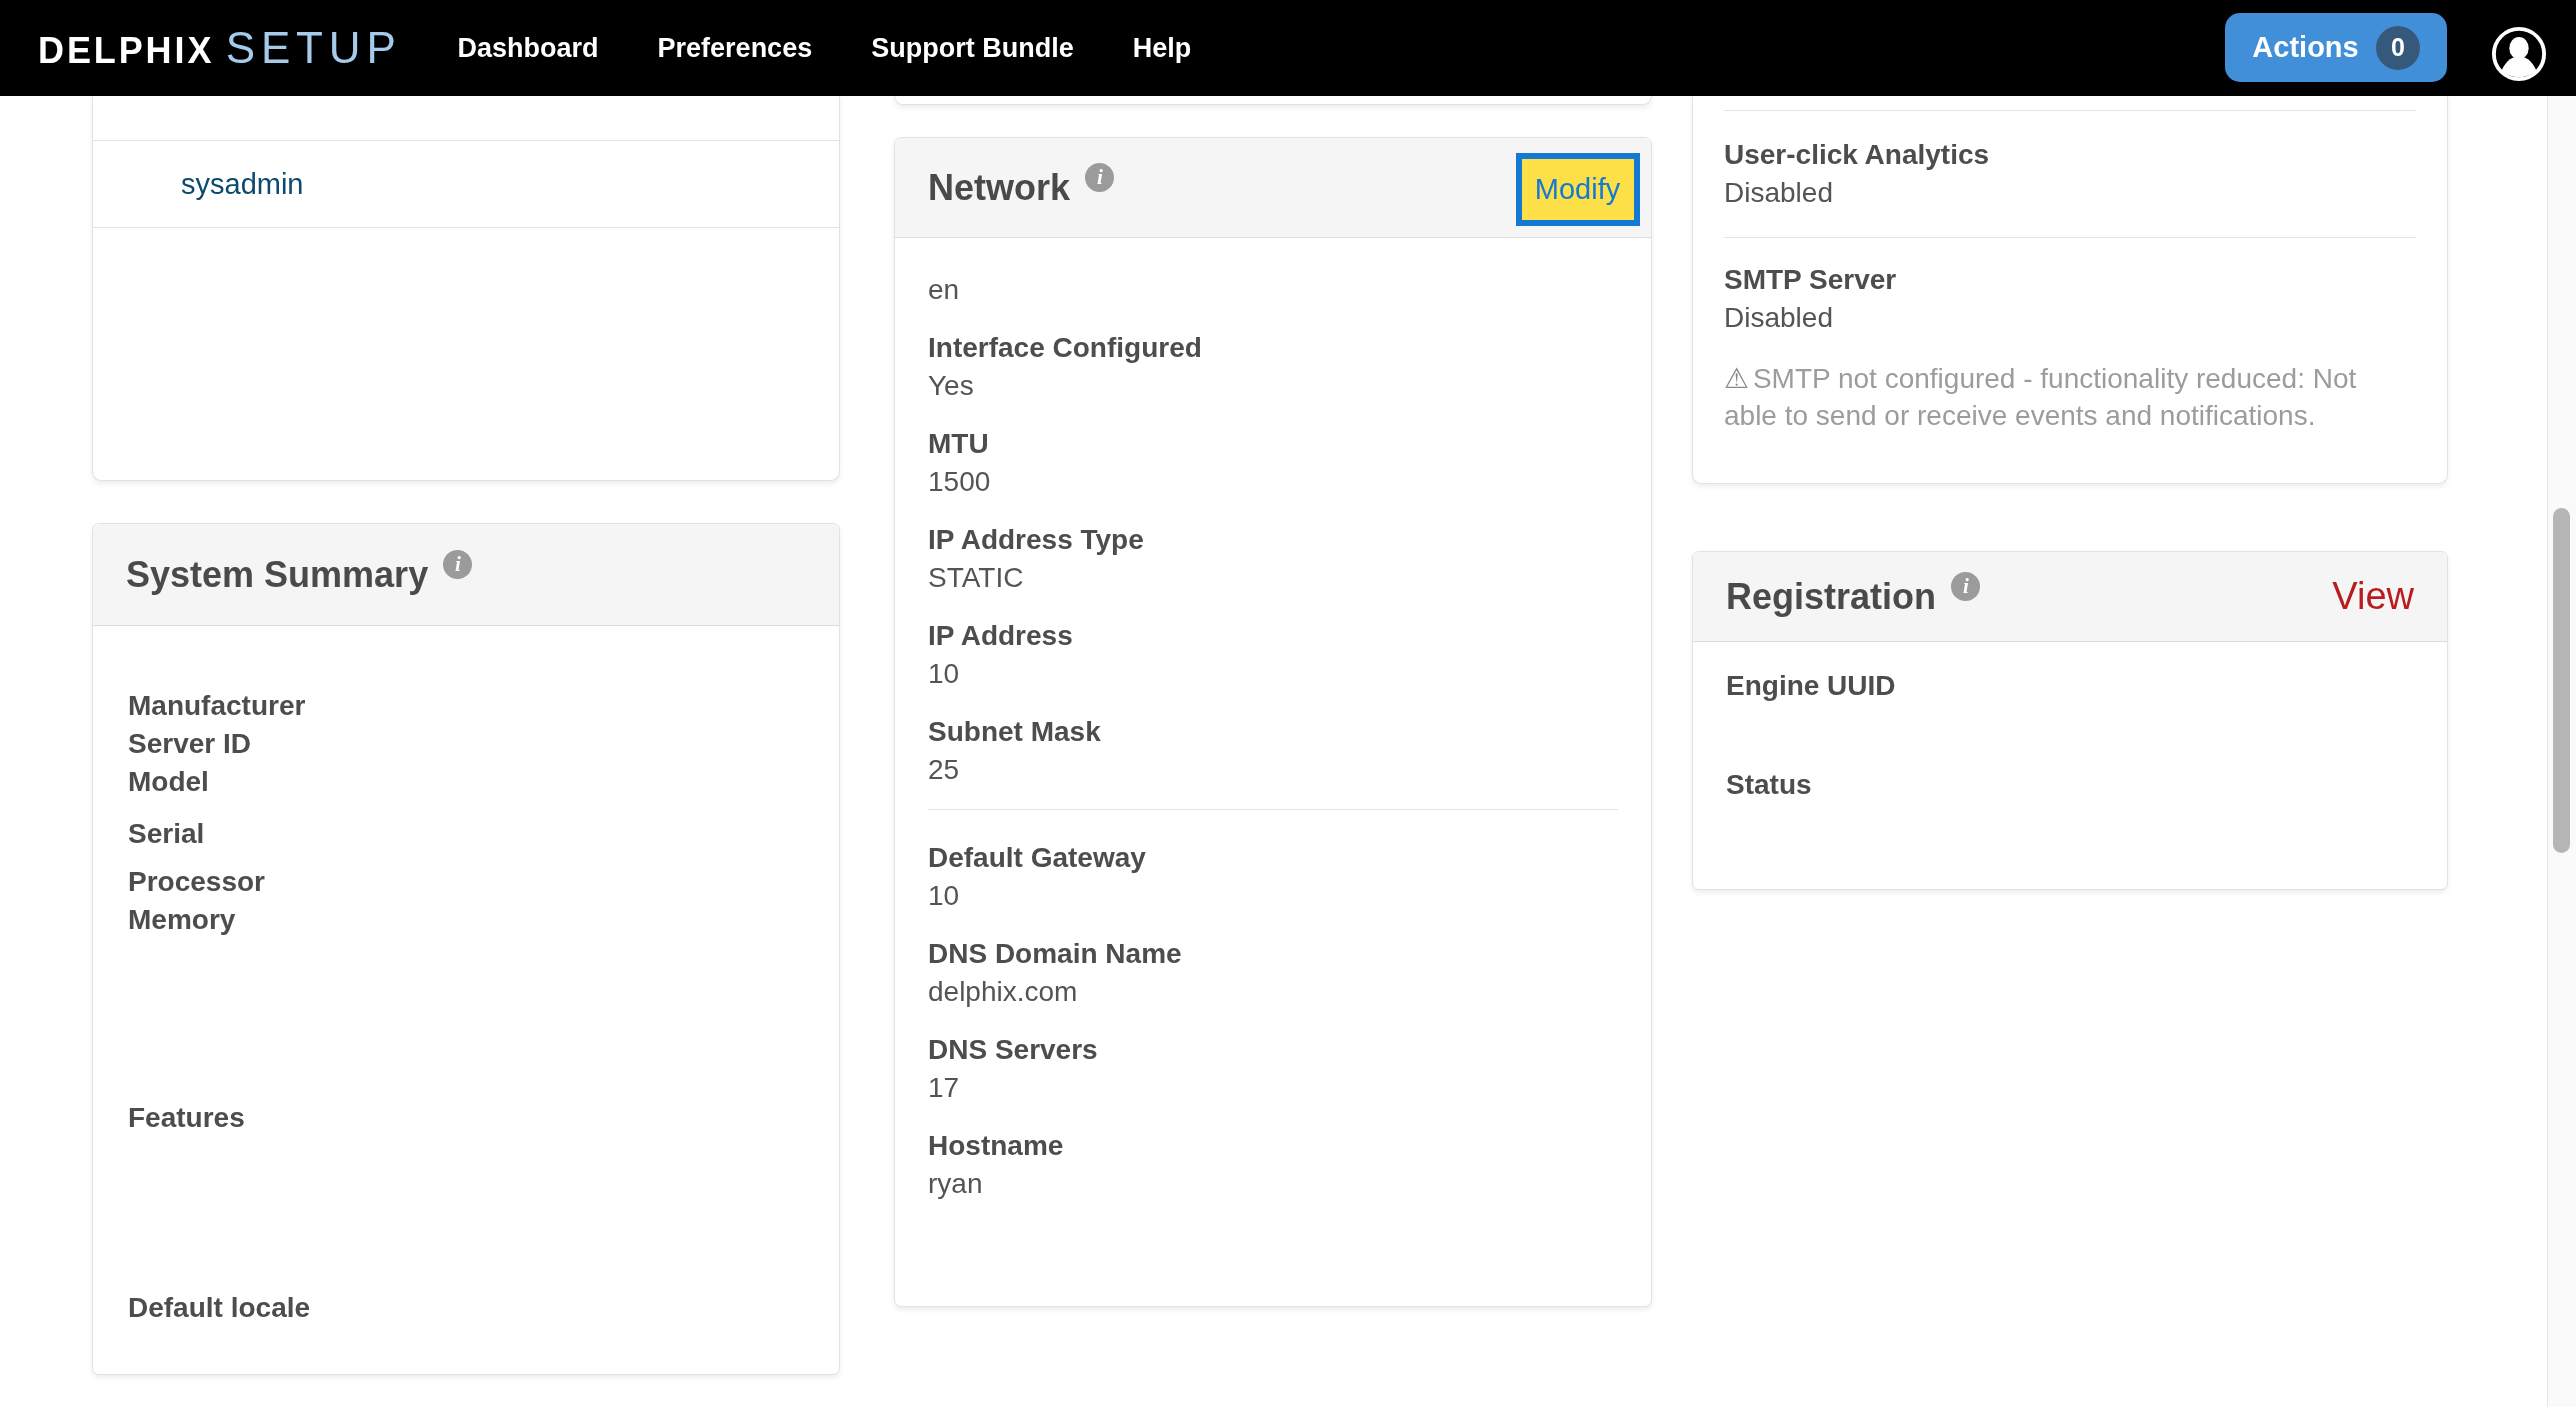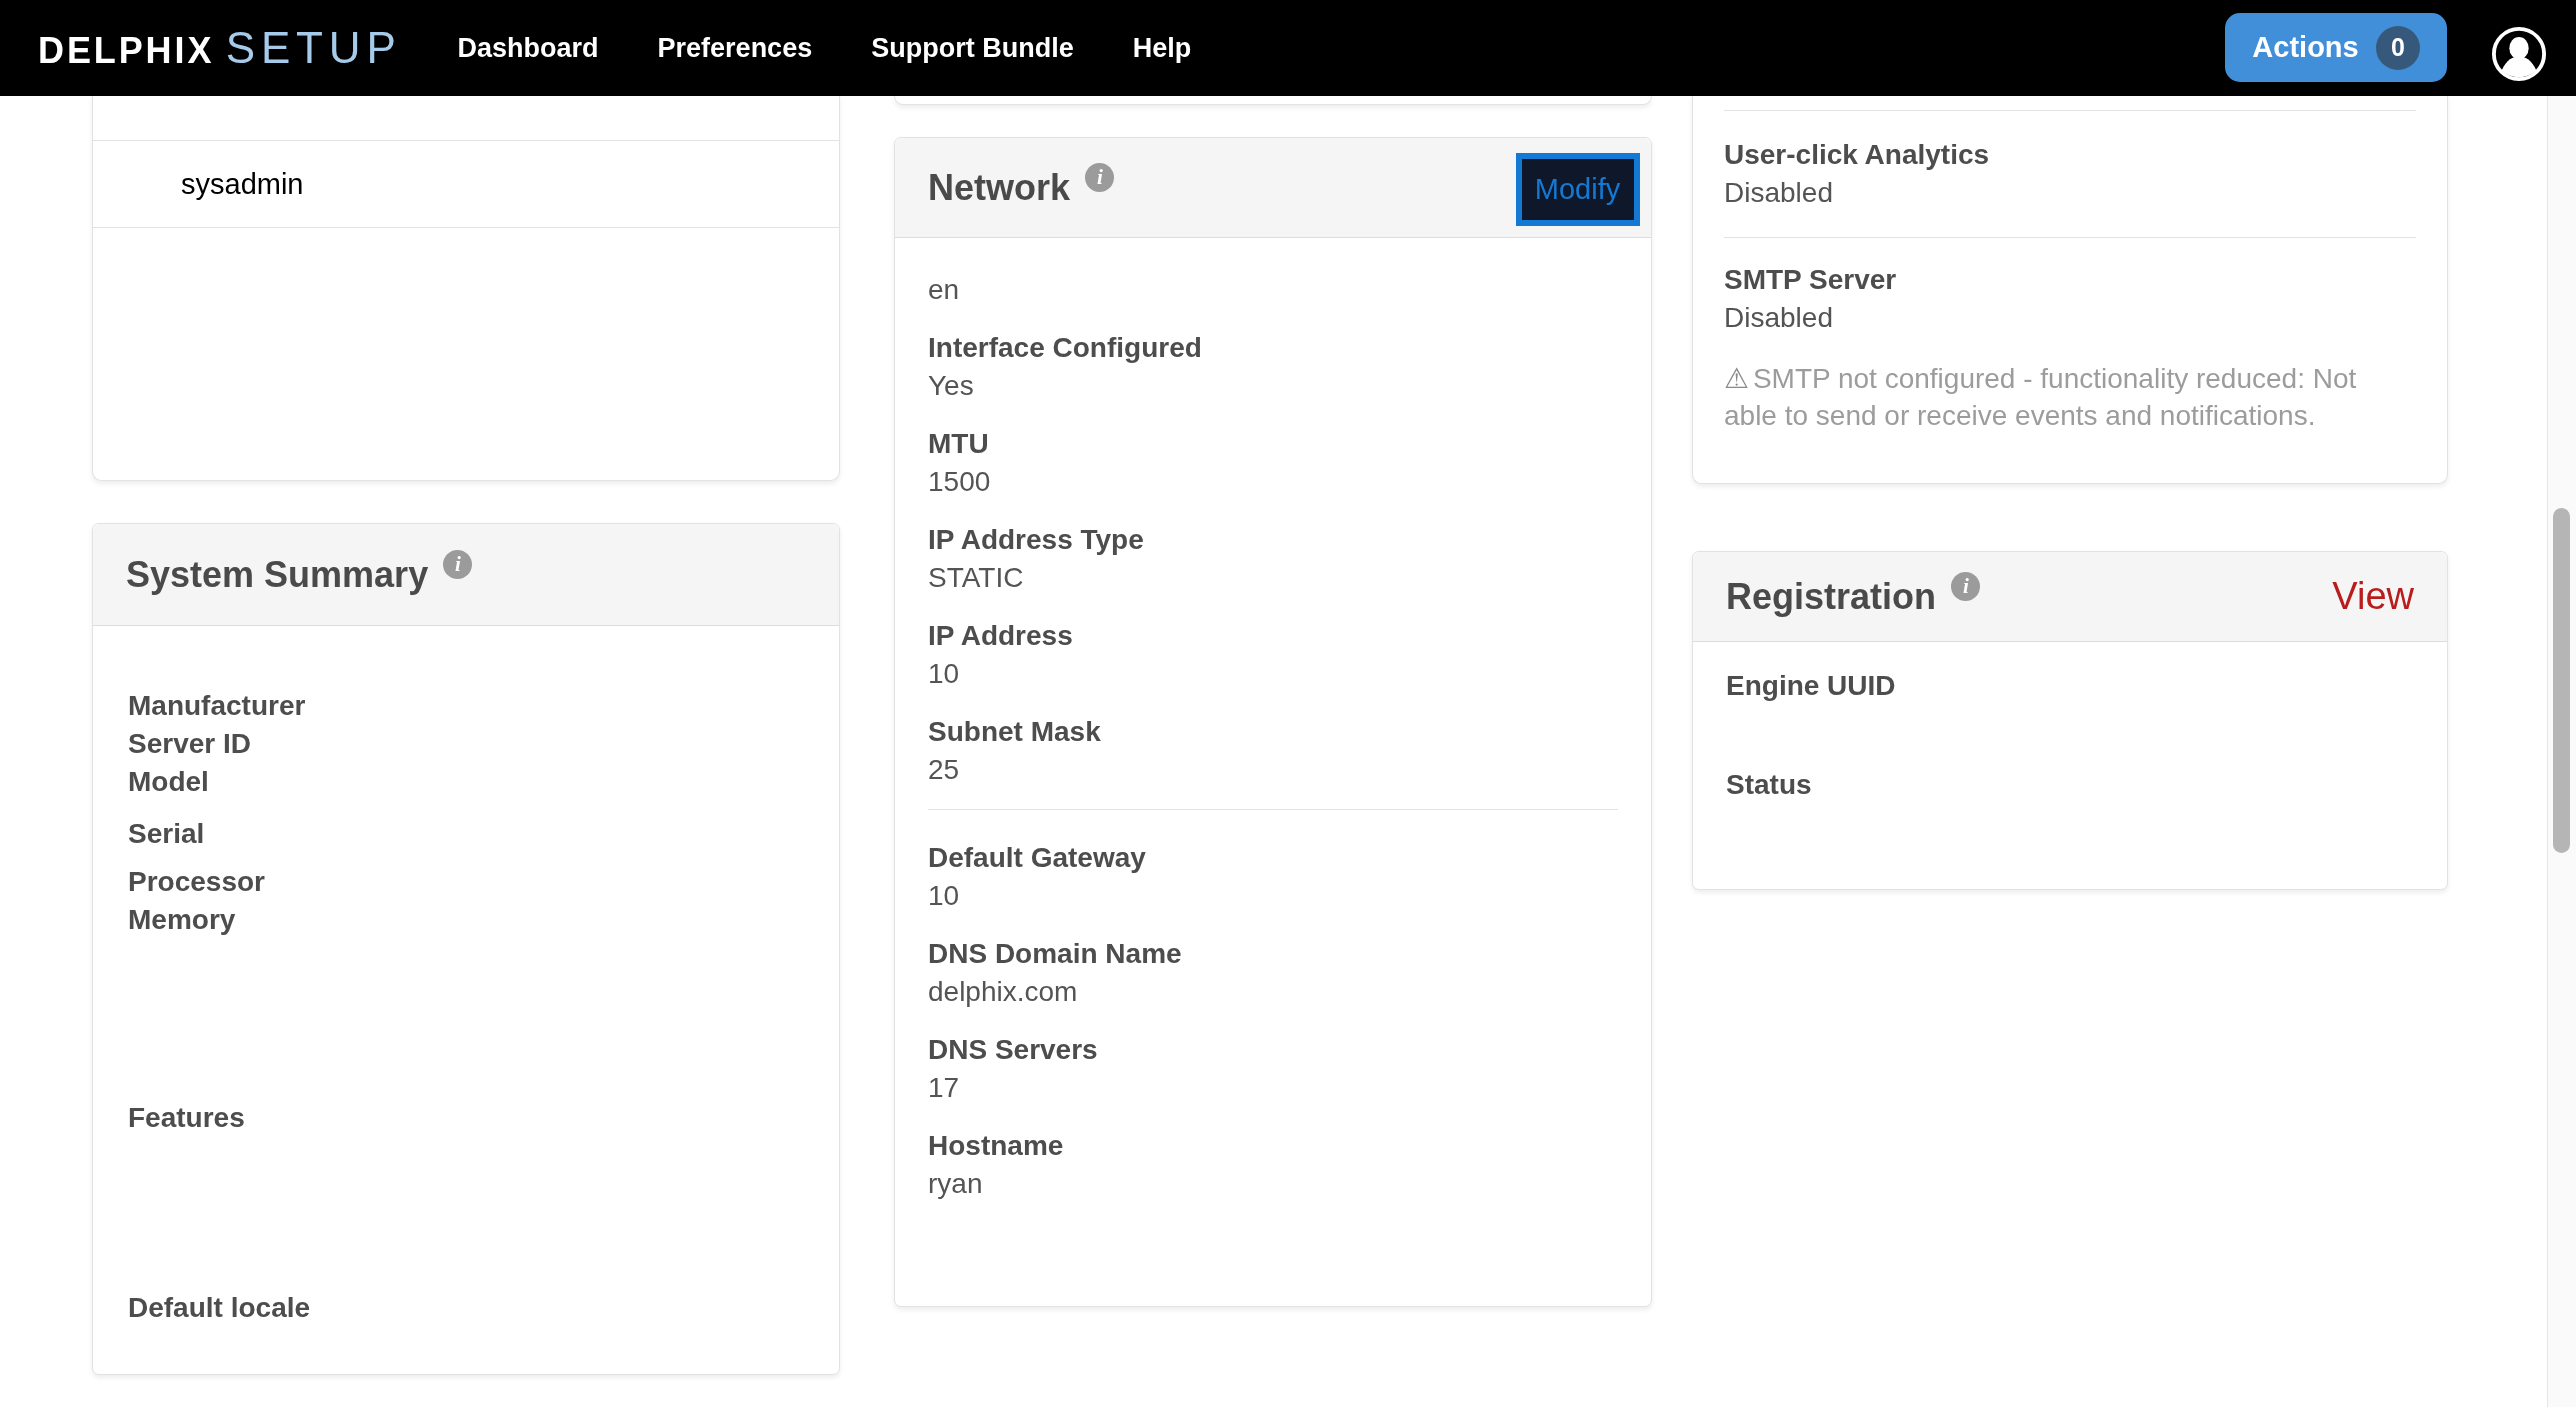--- a/index.html
+++ b/index.html
@@ -64,40 +64,40 @@
   .f-label { font-size: 28px; font-weight: bold; color: #4d4d4d; line-height: 38px; }
   .f-value { font-size: 28px; font-weight: 400; color: #545454; line-height: 38px; }
   .hdivider { border-top: 1.9px solid #e3e3e3; height: 0; }
 
   
   #users-card { left: 92px; top: 96px; width: 748px; height: 385px; }
   .user-row {
     margin-top: 44px; height: 88px;
     border-top: 1.9px solid #e3e3e3; border-bottom: 1.9px solid #e3e3e3;
     display: flex; align-items: center; padding-left: 88px;
-    font-size: 29px; color: #000000; cursor: pointer;
+    font-size: 29px; color: #0c4a6e; cursor: pointer;
   }
 
   
   #system-summary-card { left: 92px; top: 523px; width: 748px; height: 852px; }
   #system-summary-card .card-header { height: 102px; }
   #system-summary-card .card-body { padding: 42px 35px 0; }
   .ss-gap-sm { margin-top: 19px; }
   .ss-gap-15 { margin-top: 14.4px; }
   .ss-gap-10 { margin-top: 9.6px; }
   .ss-gap-features { margin-top: 160px; }
   .ss-gap-locale { margin-top: 152px; }
 
   
   #network-fragment { left: 894px; top: 96px; width: 758px; height: 8.6px; }
   #network-card { left: 894px; top: 137px; width: 758px; height: 1170px; }
   #network-card .card-header { height: 100px; }
   .modify-box {
     position: absolute; right: 11.5px; top: 15.3px; width: 124px; height: 73px;
-    border: 6.7px solid #1479d3; background: #0f172a;
+    border: 6.7px solid #1479d3; background: #fde047;
     display: flex; align-items: center; justify-content: center;
     font-size: 29px; color: #1479d3; cursor: pointer;
   }
   #network-card .card-body { padding: 33px 33px 0; }
   .field { margin-bottom: 20px; }
   .nw-divider { margin: 7.7px 0 29px; }
 
   
   #status-card { left: 1692px; top: 96px; width: 756px; height: 388px; padding: 0 31px; }
   .st-top-divider { margin-top: 14.4px; }

